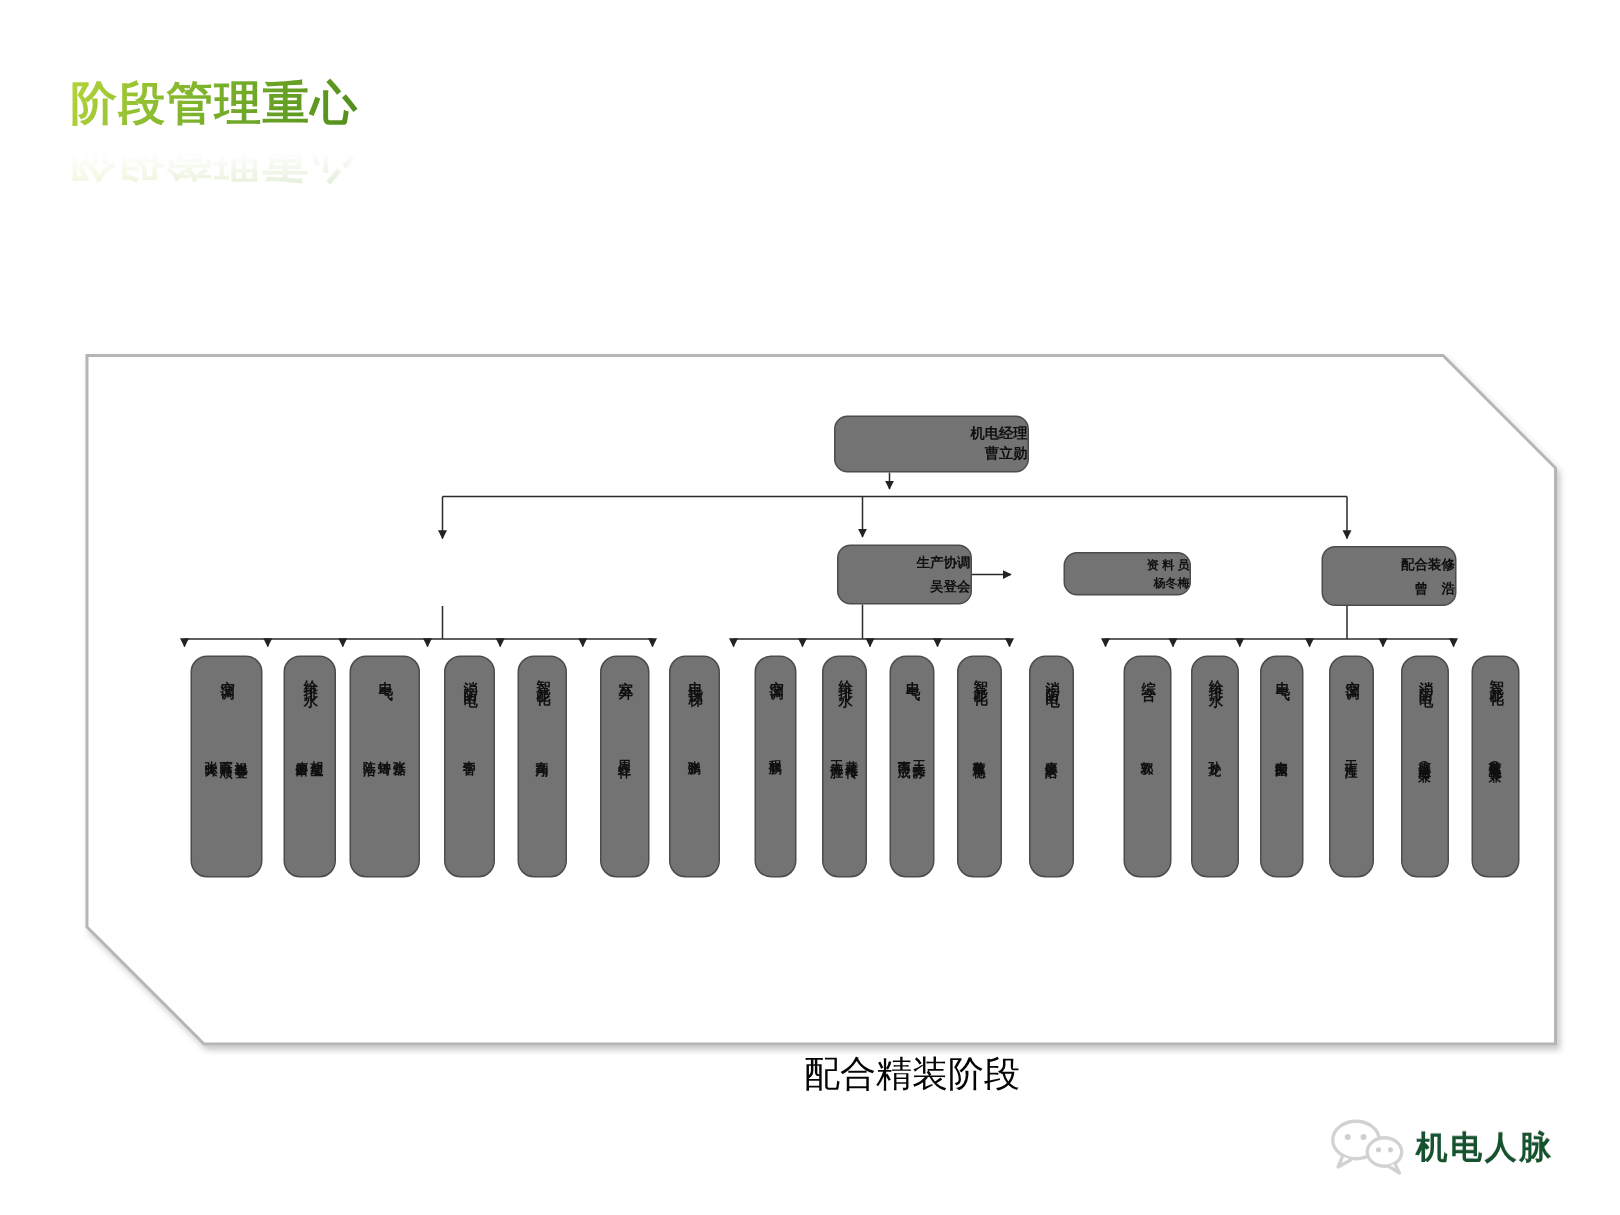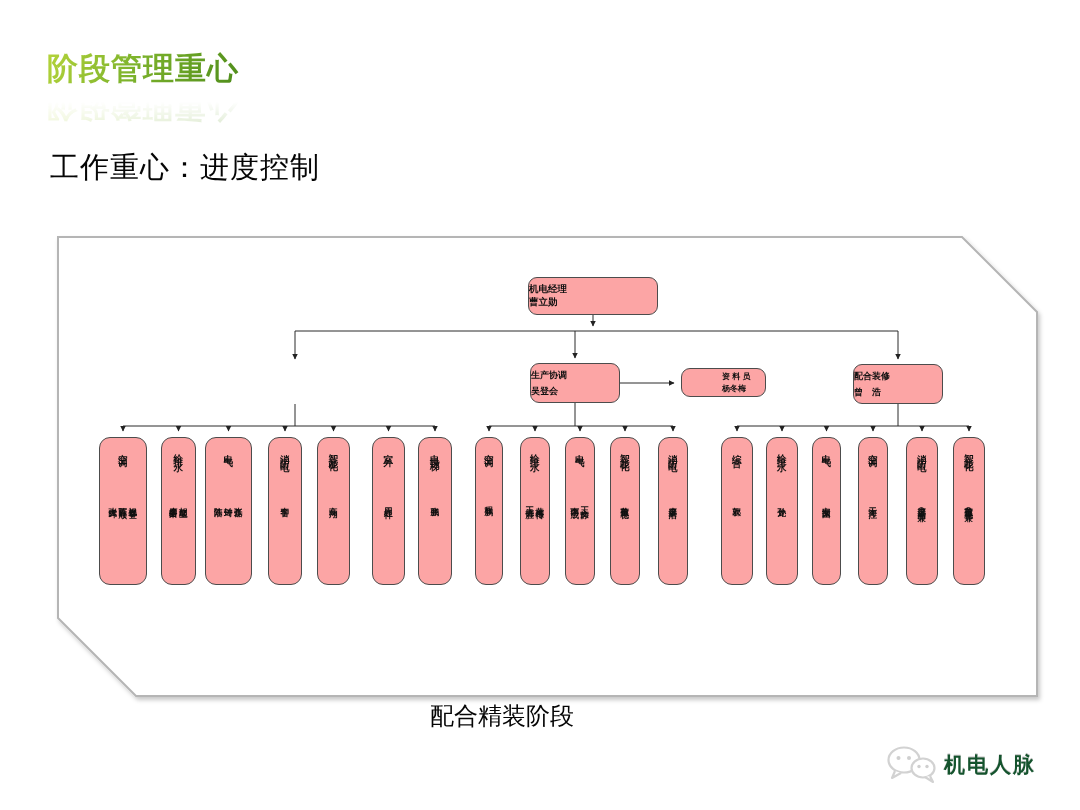--- a/index.html
+++ b/index.html
@@ -15,27 +15,27 @@
   }
   .title-reflect{
     position:absolute;left:47px;top:85px;font-size:31px;font-weight:bold;letter-spacing:1px;
     transform:scaleY(-1);opacity:.22;filter:blur(.4px);
     background:linear-gradient(115deg,#b5d43b 0%,#7db32c 45%,#4e8c1b 100%);
     -webkit-background-clip:text;background-clip:text;color:transparent;
     -webkit-mask-image:linear-gradient(to bottom,rgba(0,0,0,.9) 0%,transparent 60%);
             mask-image:linear-gradient(to bottom,rgba(0,0,0,.9) 0%,transparent 60%);
   }
   .subtitle{position:absolute;left:50px;top:148px;font-size:29px;color:#050505;letter-spacing:1px;}
-  .caption{position:absolute;left:430px;top:700px;width:250px;text-align:left;font-size:24px;color:#050505;}
+  .caption{position:absolute;left:430px;top:700px;width:250px;text-align:right;font-size:24px;color:#050505;}
   
   .layer{position:absolute;left:0;top:0;}
   
   .obox{
-    position:absolute;box-sizing:border-box;border:1.4px solid #4c4c4c;border-radius:9px;background:#fca5a5;
-    color:#101010;font-weight:bold;text-align:left;
+    position:absolute;box-sizing:border-box;border:1.4px solid #4c4c4c;border-radius:9px;background:#737373;
+    color:#101010;font-weight:bold;text-align:right;margin-left:28px;
   }
   .root{left:528px;top:277px;width:130px;height:38px;display:flex;flex-direction:column;justify-content:space-between;padding:5px 0;font-size:9.5px;}
   .mgr{width:90px;height:40px;display:flex;flex-direction:column;justify-content:center;font-size:9px;line-height:1.35;}
   .mgr.spread{justify-content:space-between;padding:5px 0;}
   .mgr1{left:250px;top:364px;}
   .mgr2{left:530px;top:363px;}
   .mgr3{left:853px;top:364px;}
   .staff{left:681px;top:368px;width:85px;height:29px;display:flex;flex-direction:column;justify-content:center;font-size:8px;line-height:1.5;padding-left:40px;}
   .col{top:437px;height:148px;border-radius:11px;}
   .dept{
@@ -54,21 +54,20 @@
     text-shadow:0 1px 0 #ffffff,0 -1px 0 #c2c2c2;
   }
 </style>
 </head>
 <body>
 
 <div class="slide">
 
   <div class="title">阶段管理重心</div>
   <div class="title-reflect">阶段管理重心</div>
-  <div class="subtitle">工作重心：进度控制</div>
 
   <svg class="layer" width="1080" height="810" viewBox="0 0 1080 810">
     <defs>
       <marker id="arr" markerWidth="7" markerHeight="7" refX="5.5" refY="3" orient="auto">
         <path d="M0,0 L6,3 L0,6 Z" fill="#222"></path>
       </marker>
       <filter id="soft" x="-5%" y="-5%" width="110%" height="110%">
         <feDropShadow dx="2" dy="3" stdDeviation="2.2" flood-color="#000000" flood-opacity="0.22"></feDropShadow>
       </filter>
     </defs>

